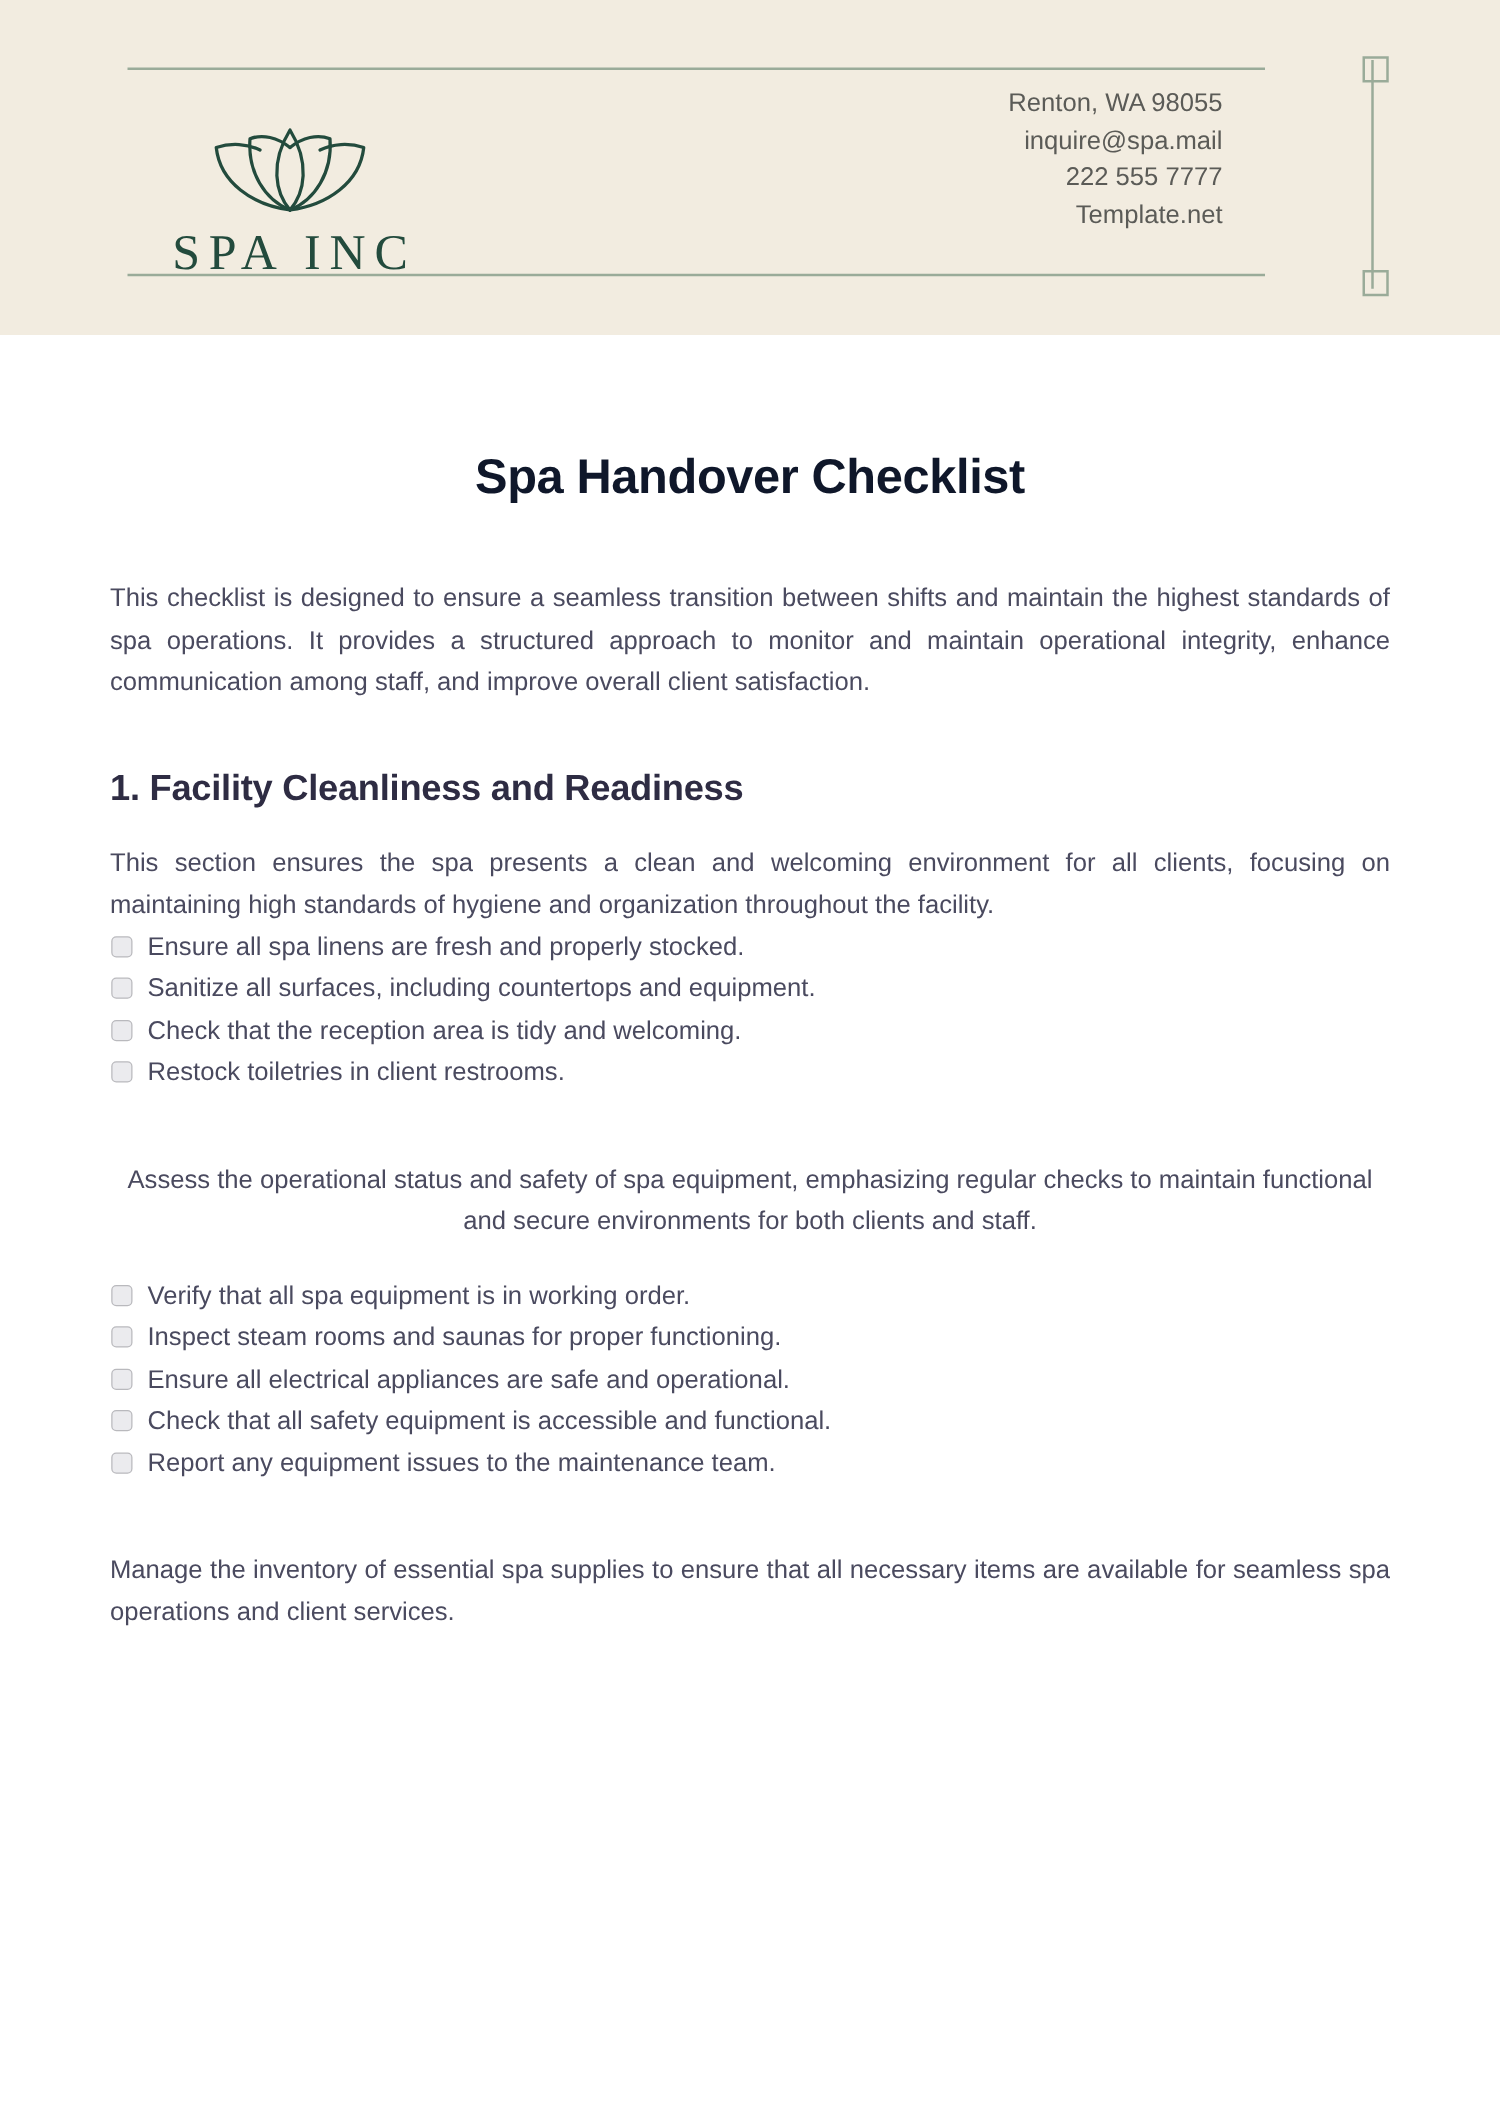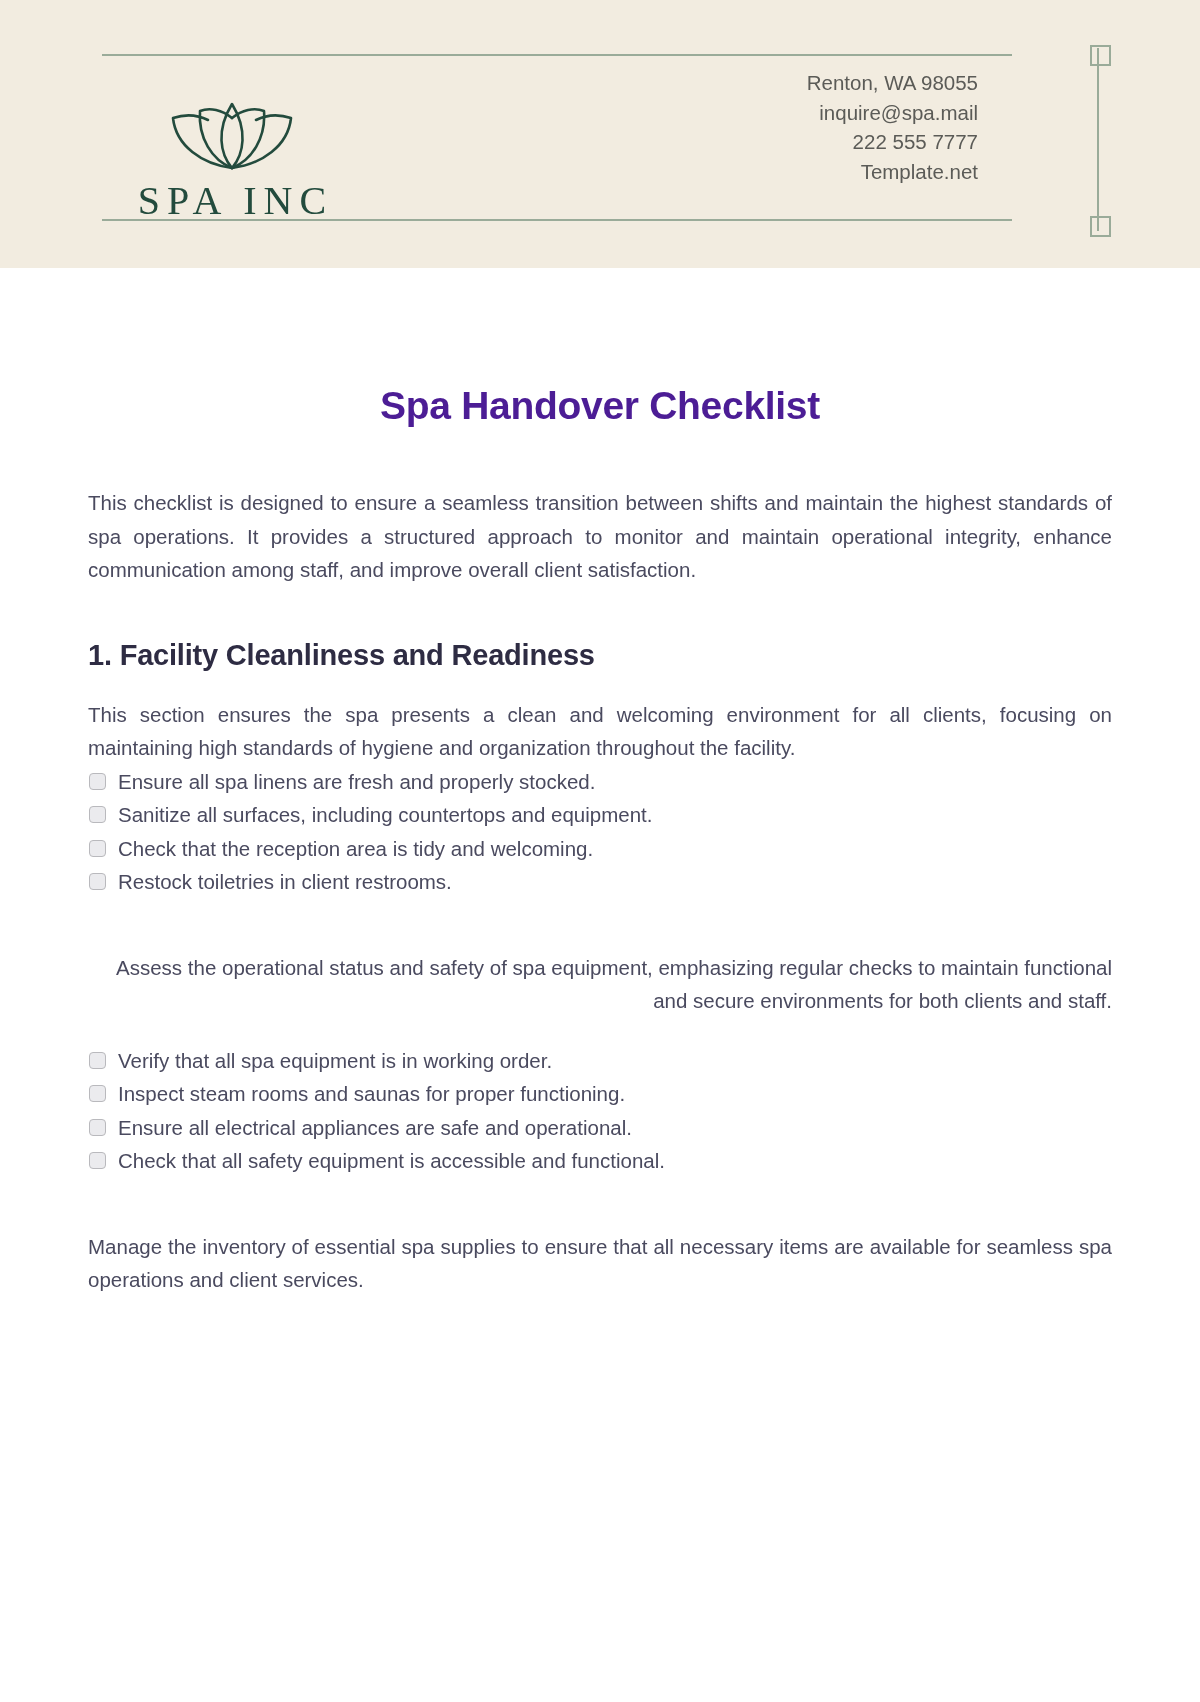--- a/index.html
+++ b/index.html
@@ -86,25 +86,25 @@
   .contact-block div { white-space: nowrap; }
 
   
   .doc {
     position: relative;
     width: 1200px;
     padding: 0 88px;
   }
   .doc-title {
     margin: 0;
-    padding-top: 116px;
+    padding-top: 92px;
     text-align: center;
     font-size: 39px;
     font-weight: bold;
-    color: #4c1d95;
+    color: #0f172a;
     letter-spacing: -0.3px;
   }
   .intro {
     margin: 58px 0 0 0;
     font-size: 20.5px;
     line-height: 33.5px;
     color: #4a4a5f;
     text-align: justify;
   }
 
@@ -116,21 +116,21 @@
     color: #2e2c43;
     letter-spacing: -0.2px;
   }
   .section-desc {
     margin: 26px 0 0 0;
     font-size: 20.5px;
     line-height: 33.5px;
     color: #4a4a5f;
     text-align: justify;
   }
-  .section-desc.no-justify { text-align: right; }
+  .section-desc.no-justify { text-align: center; }
 
   .check-list {
     list-style: none;
     margin: 0;
     padding: 0;
   }
   .check-list.gap-top { margin-top: 26px; }
   .check-item {
     display: flex;
     align-items: flex-start;
@@ -228,20 +228,24 @@
         <span class="check-label">Inspect steam rooms and saunas for proper functioning.</span>
       </li>
       <li class="check-item">
         <span class="checkbox"></span>
         <span class="check-label">Ensure all electrical appliances are safe and operational.</span>
       </li>
       <li class="check-item">
         <span class="checkbox"></span>
         <span class="check-label">Check that all safety equipment is accessible and functional.</span>
       </li>
+      <li class="check-item">
+        <span class="checkbox"></span>
+        <span class="check-label">Report any equipment issues to the maintenance team.</span>
+      </li>
     </ul>
   </div>
 
   <div class="section">
     <p class="section-desc">Manage the inventory of essential spa supplies to ensure that all necessary items are available for seamless spa operations and client services.</p>
   </div>
 
 </div>
 
 </body></html>

